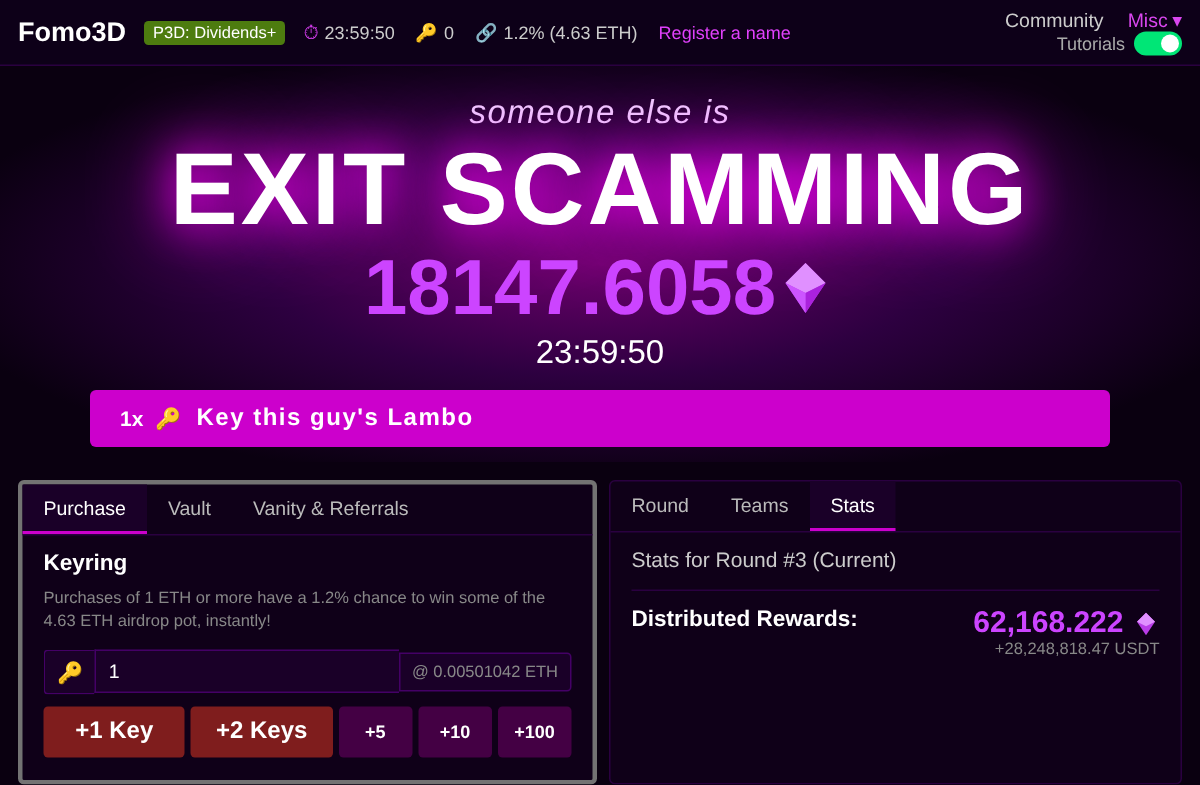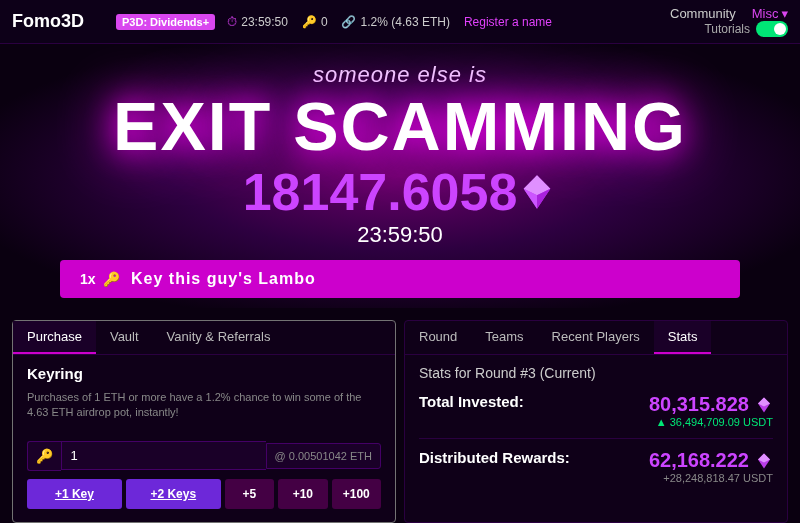--- a/index.html
+++ b/index.html
@@ -26,27 +26,26 @@
       display: flex;
       align-items: center;
       gap: 12px;
     }
     .logo {
       font-size: 18px;
       font-weight: bold;
       color: #fff;
     }
     .p3d-badge {
-      background: #d946ef;
+      background: #4d7c0f;
       color: #fff;
       font-size: 11px;
-      font-weight: bold;
+      font-weight: normal;
       padding: 2px 6px;
       border-radius: 3px;
-      margin-left: 20px;
     }
     .header-stats {
       display: flex;
       align-items: center;
       gap: 14px;
       font-size: 12px;
       color: #ccc;
     }
     .stat-item {
       display: flex;
@@ -180,21 +179,21 @@
     .panels {
       display: flex;
       gap: 0;
       background: #0a0010;
       padding: 12px 12px 0;
       height: 215px;
     }
     .panel-left {
       flex: 1;
       background: #0f0018;
-      border: 1px solid #737373;
+      border: 3px solid #737373;
       border-radius: 4px;
       margin-right: 8px;
       display: flex;
       flex-direction: column;
     }
     .panel-right {
       flex: 1;
       background: #0f0018;
       border: 1px solid #2a0040;
       border-radius: 4px;
@@ -228,21 +227,21 @@
     .panel-section-title {
       font-size: 15px;
       font-weight: bold;
       color: #fff;
       margin-bottom: 8px;
     }
 
     .info-text {
       font-size: 11px;
       color: #888;
-      margin-bottom: 20px;
+      margin-bottom: 10px;
       line-height: 1.4;
     }
 
     .key-input-row {
       display: flex;
       align-items: center;
       gap: 0;
       margin-bottom: 8px;
     }
     .key-icon-box {
@@ -272,29 +271,28 @@
       font-size: 11px;
       border-radius: 0 3px 3px 0;
     }
 
     .buy-buttons {
       display: flex;
       gap: 4px;
     }
     .buy-btn {
       flex: 2;
-      background: #6d28d9;
+      background: #7f1d1d;
       color: #fff;
       border: none;
       padding: 8px 6px;
-      font-size: 12px;
+      font-size: 16px;
       cursor: pointer;
       border-radius: 3px;
       font-weight: bold;
-      text-decoration: underline;
     }
     .buy-btn-sm {
       flex: 1;
       background: #440044;
       color: #fff;
       border: none;
       padding: 8px 4px;
       font-size: 12px;
       cursor: pointer;
       border-radius: 3px;
@@ -433,38 +431,24 @@
         <button class="buy-btn-sm">+10</button>
         <button class="buy-btn-sm">+100</button>
       </div>
     </div>
   </div>
 
   <div class="panel-right">
     <div class="tabs">
       <div class="tab">Round</div>
       <div class="tab">Teams</div>
-      <div class="tab">Recent Players</div>
       <div class="tab active">Stats</div>
     </div>
     <div class="panel-body">
       <div class="stats-title">Stats for Round #3 (Current)</div>
-      <div class="stat-row">
-        <span class="stat-label">Total Invested:</span>
-        <div class="stat-value-group">
-          <div class="stat-value">
-            <span>80,315.828</span>
-            <svg class="eth-sm" viewBox="0 0 24 24">
-              <polygon points="12,2 20,10 12,22 4,10" fill="#cc44ff" opacity="0.9"></polygon>
-              <polygon points="12,2 20,10 12,14 4,10" fill="#e090ff"></polygon>
-            </svg>
-          </div>
-          <div class="stat-sub green">▲ 36,494,709.09 USDT</div>
-        </div>
-      </div>
       <hr class="divider">
       <div class="stat-row">
         <span class="stat-label">Distributed Rewards:</span>
         <div class="stat-value-group">
           <div class="stat-value">
             <span>62,168.222</span>
             <svg class="eth-sm" viewBox="0 0 24 24">
               <polygon points="12,2 20,10 12,22 4,10" fill="#cc44ff" opacity="0.9"></polygon>
               <polygon points="12,2 20,10 12,14 4,10" fill="#e090ff"></polygon>
             </svg>

